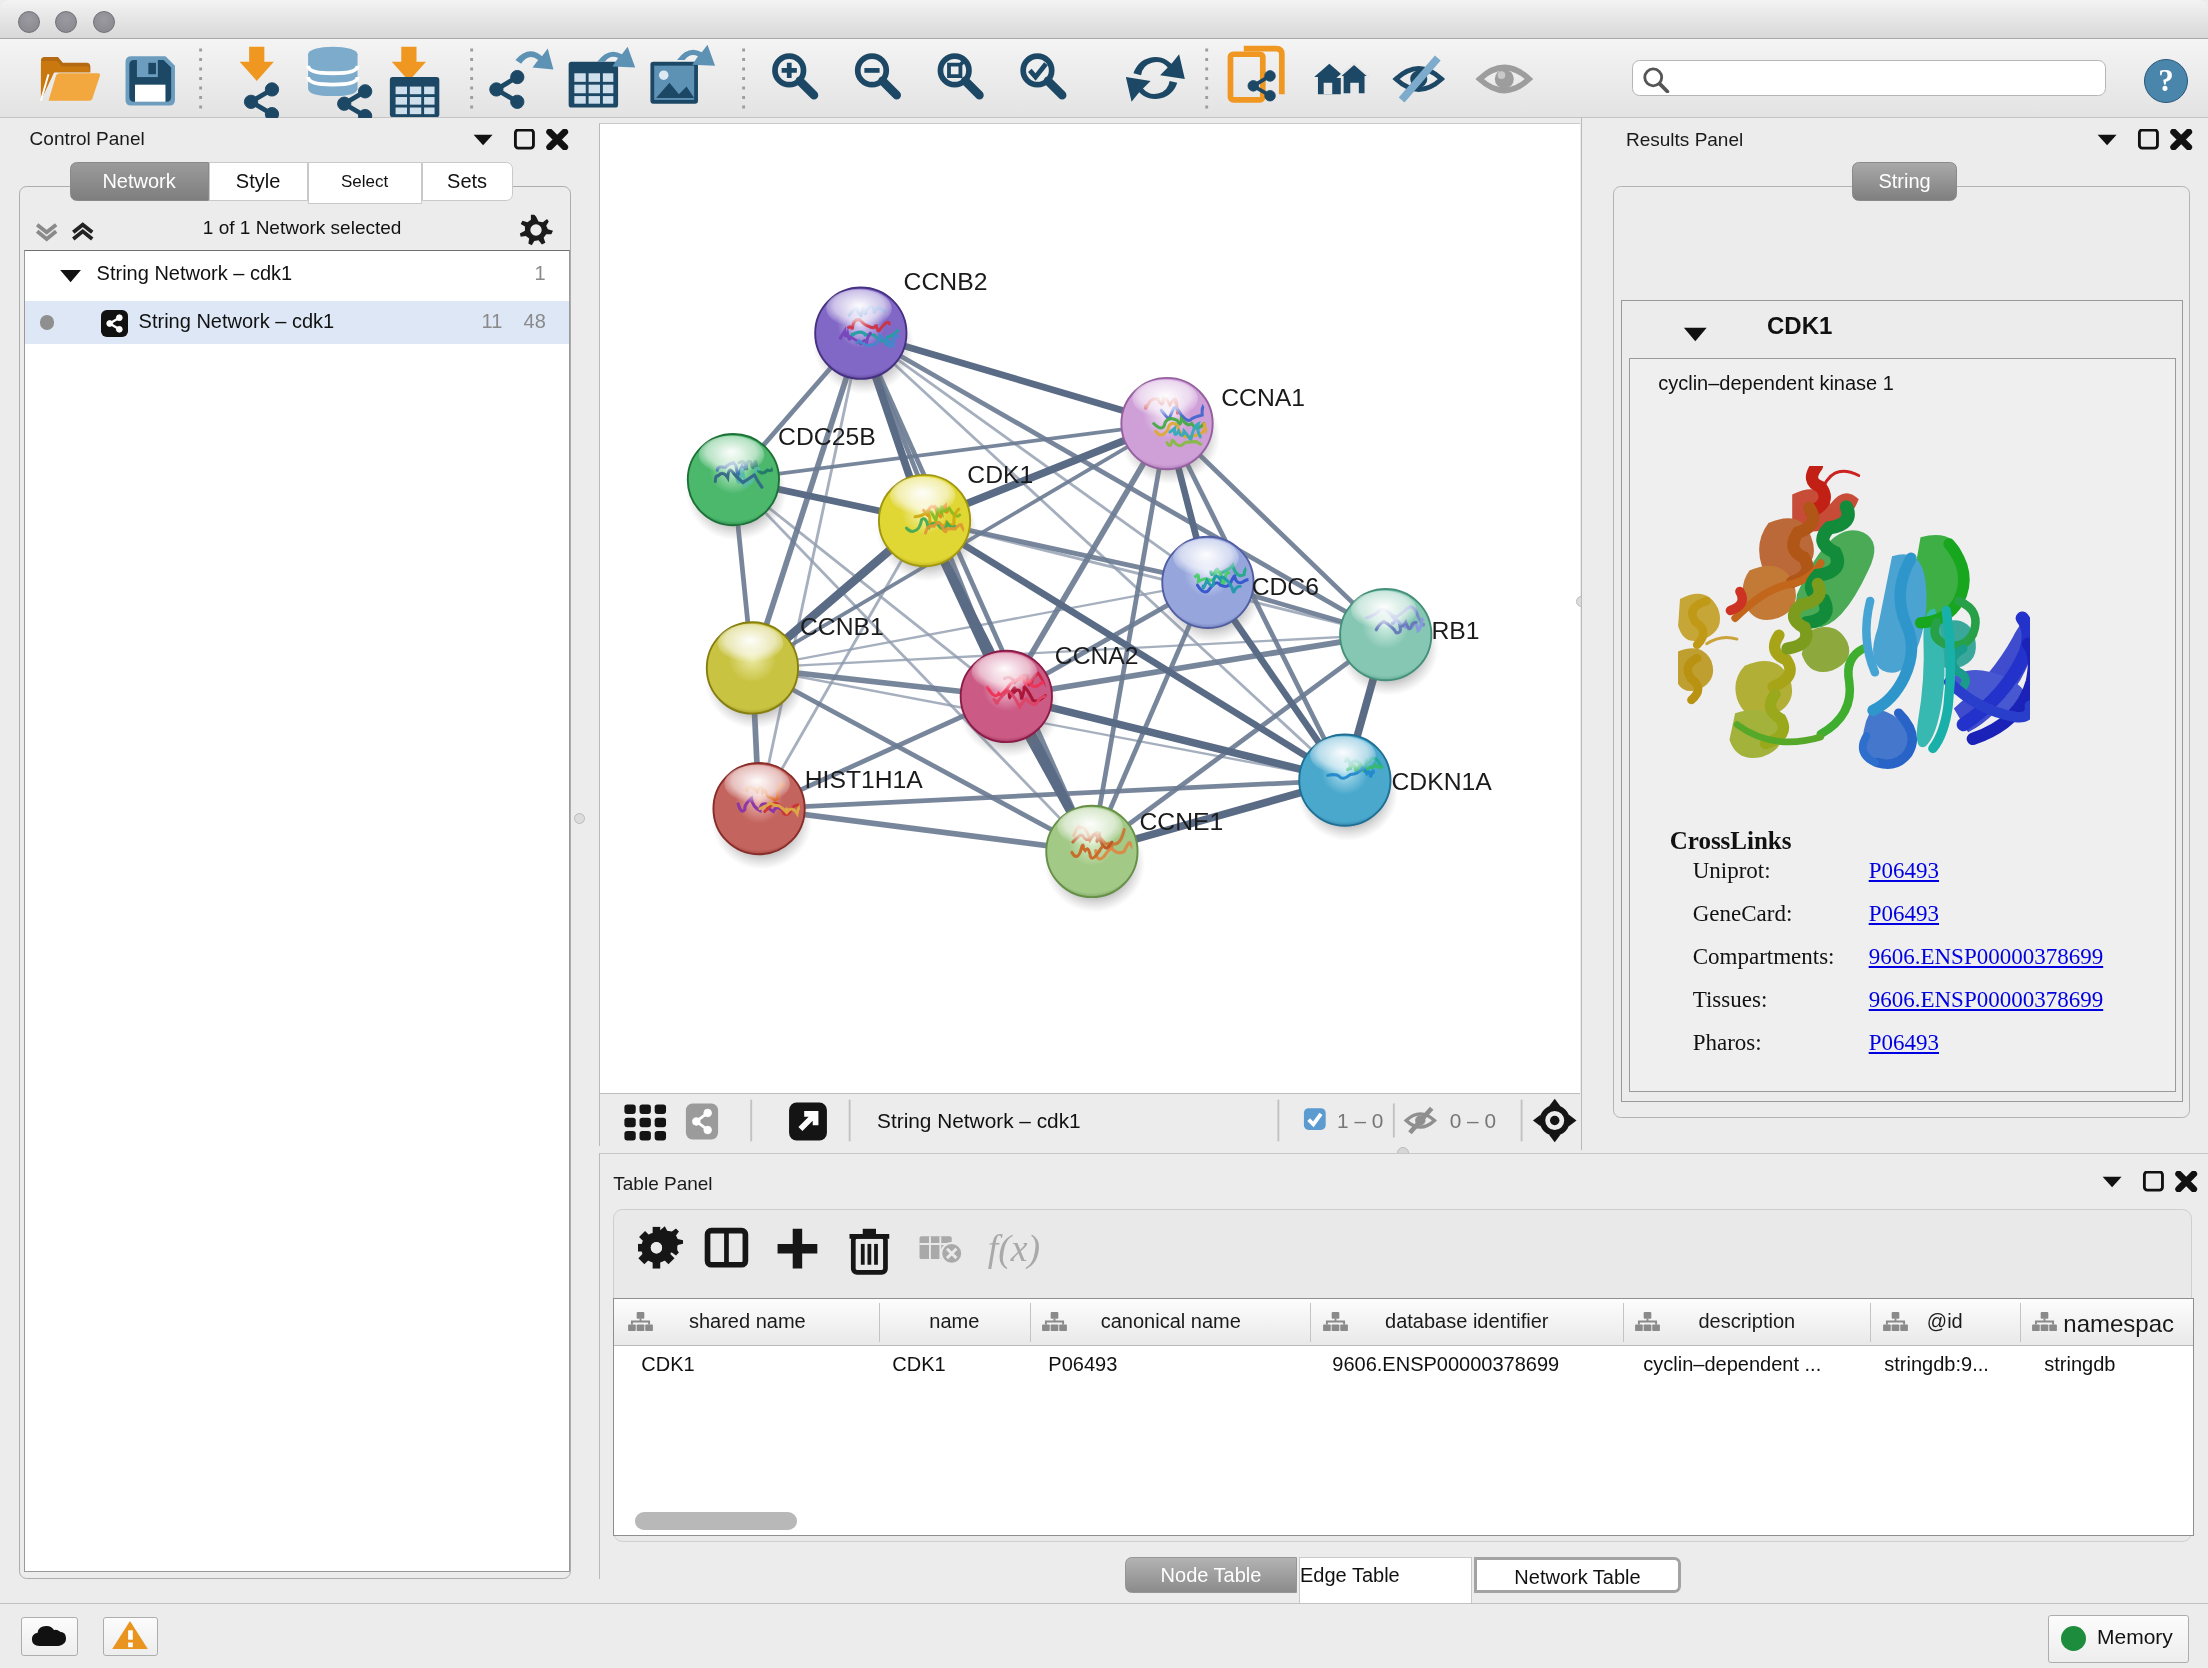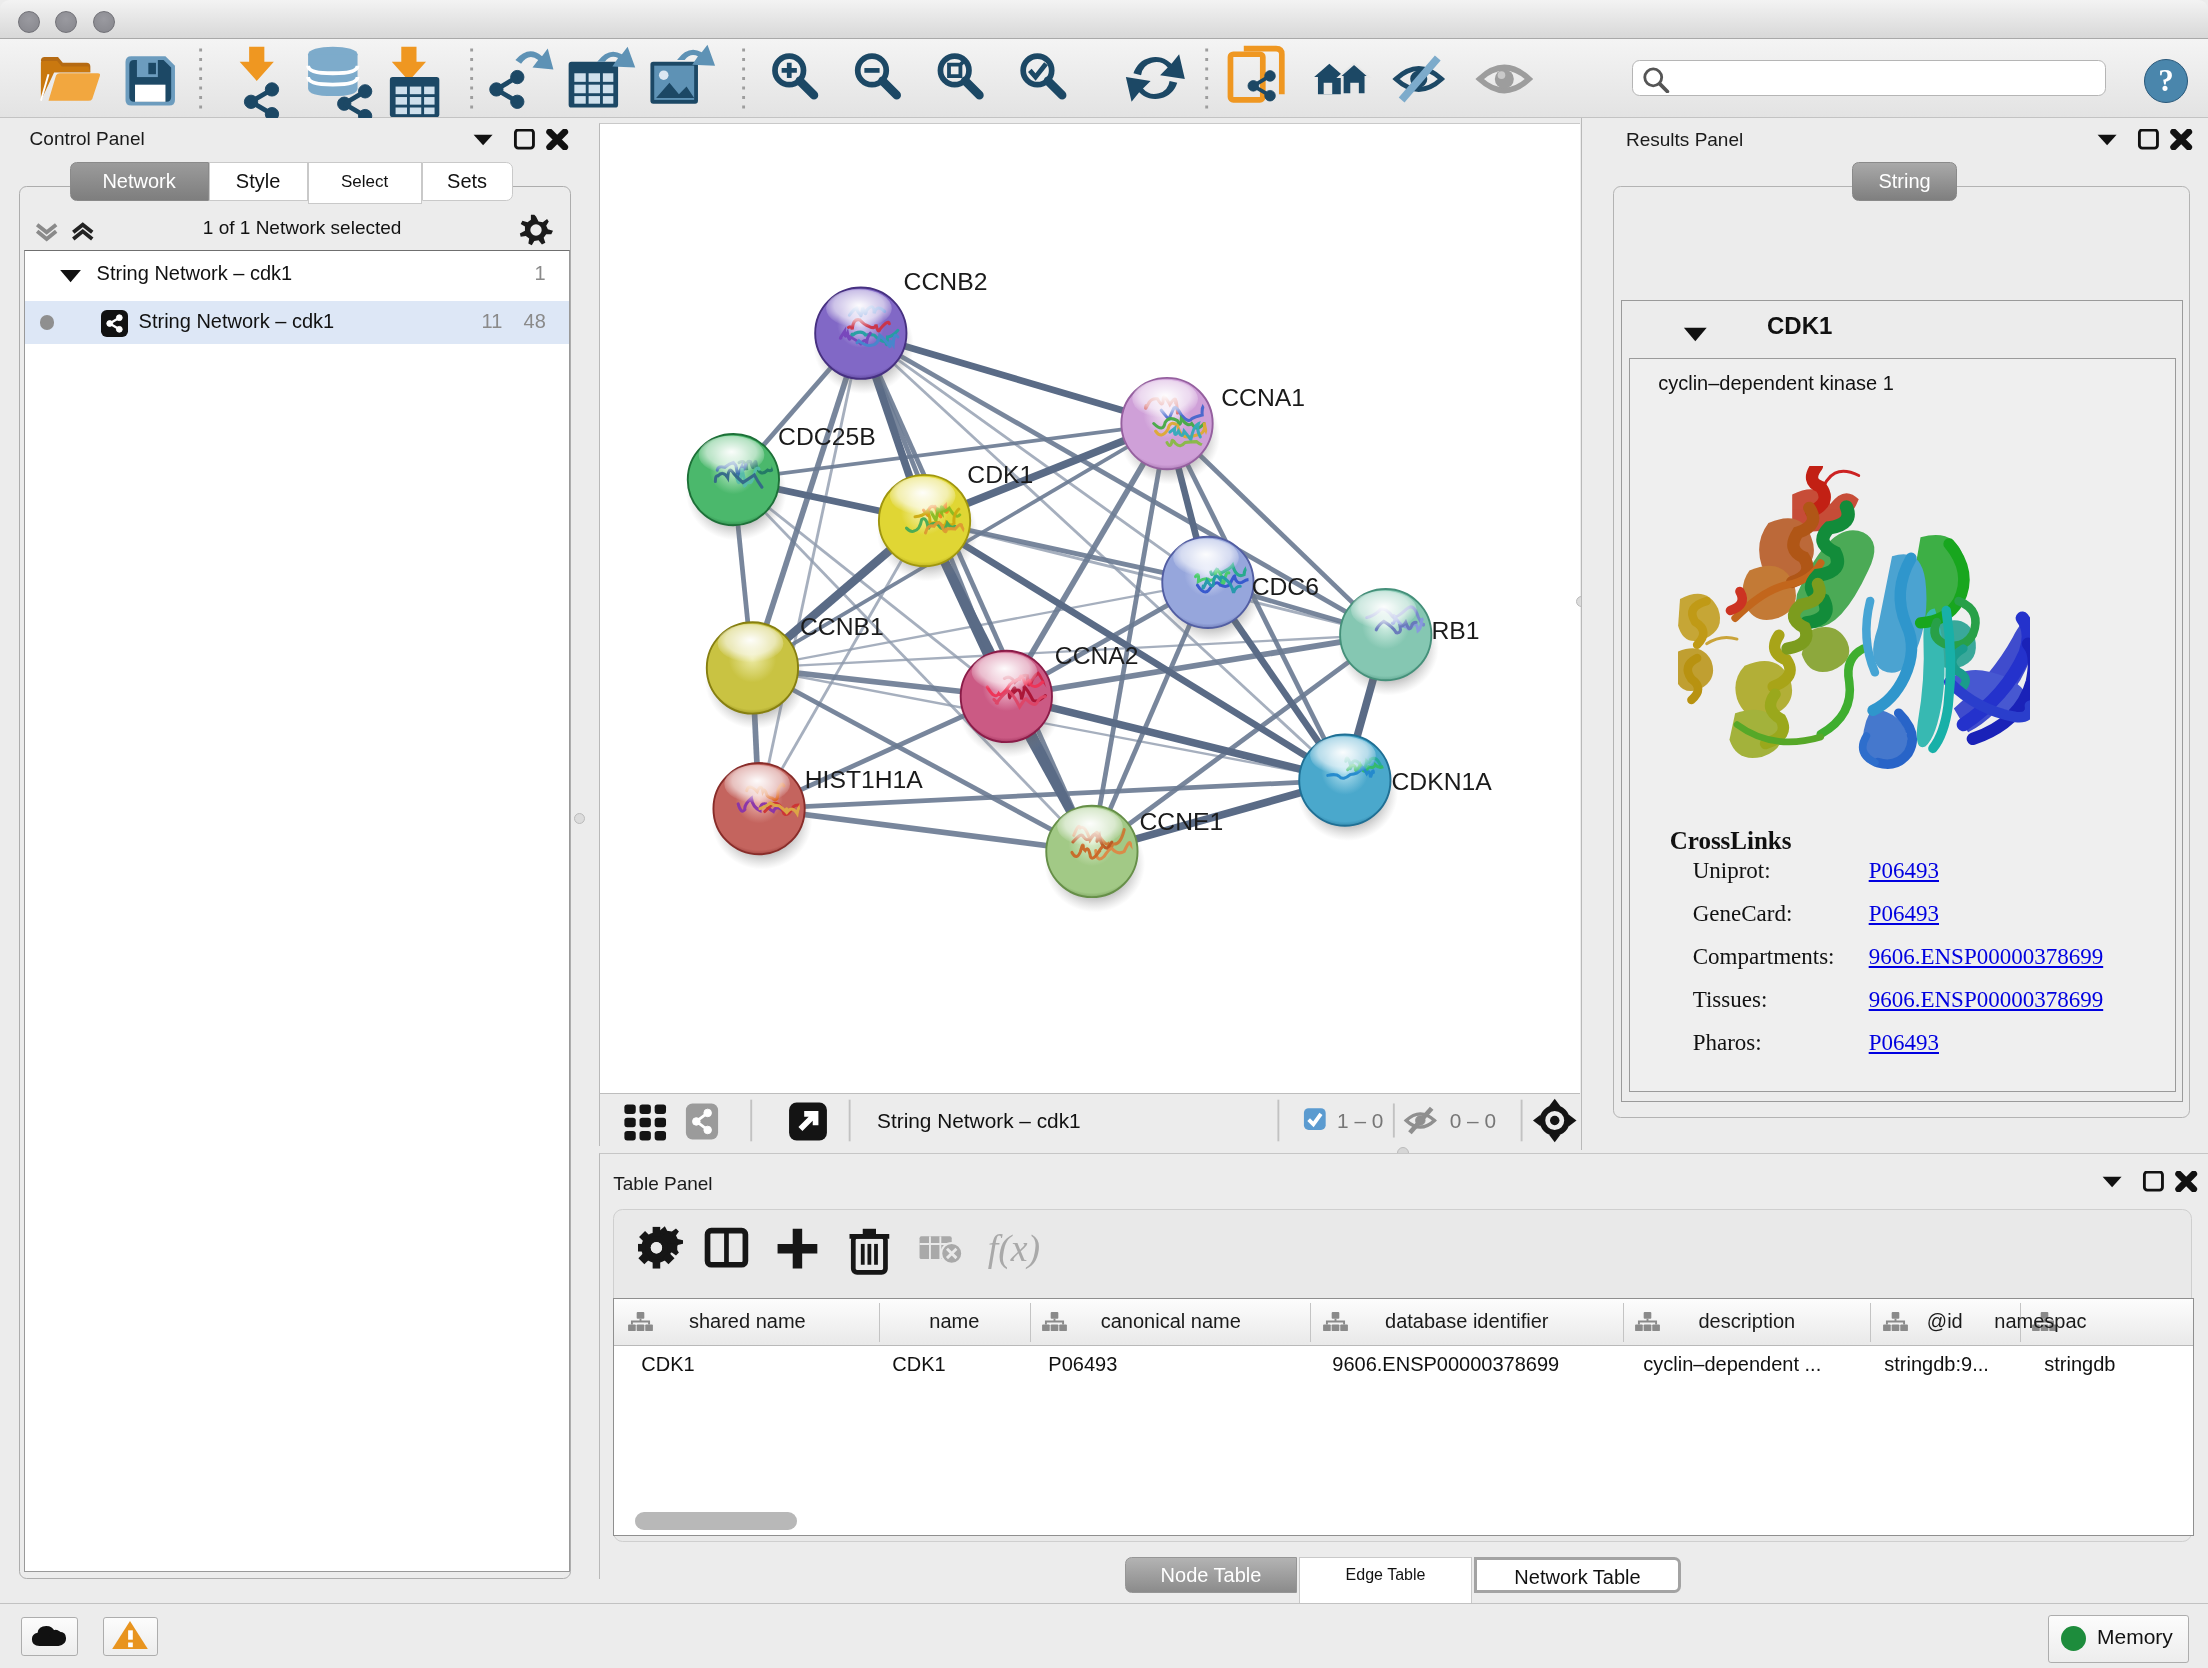--- a/index.html
+++ b/index.html
@@ -739,36 +739,36 @@
         </svg>
         <div class="abs" style="left:1256px;top:10.5px;width:149px;text-align:center;font-size:20px;color:#1a1a1a;">@id</div>
 <div class="abs" style="left:1406px;top:3.8px;width:1px;height:39px;background:#c4c4c4;"></div>
         <svg class="abs" style="left:1418px;top:13.3px" width="25" height="21" viewBox="0 0 26 22" fill="#8a8a8a">
           <rect x="9" y="0" width="8" height="7" rx="1"></rect>
           <rect x="0" y="13" width="8" height="7" rx="1"></rect>
           <rect x="9" y="13" width="8" height="7" rx="1"></rect>
           <rect x="18" y="13" width="8" height="7" rx="1"></rect>
           <path d="M13 7 L13 11 M4 13 L4 10 L22 10 L22 13" stroke="#8a8a8a" fill="none" stroke-width="2"></path>
         </svg>
-        <div class="abs" style="left:1380px;top:10.5px;font-size:20px;color:#1a1a1a;">namespac</div>
+        <div class="abs" style="left:1449px;top:10.5px;font-size:24px;color:#1a1a1a;">namespac</div>
   </div>
   <div class="abs" style="left:0;top:47px;width:1579px;height:38px;background:#fff;font-size:20px;color:#111;">
 <div class="abs" style="left:27px;top:6.7px;">CDK1</div>
 <div class="abs" style="left:278px;top:6.7px;">CDK1</div>
 <div class="abs" style="left:434px;top:6.7px;">P06493</div>
 <div class="abs" style="left:718px;top:6.7px;">9606.ENSP00000378699</div>
 <div class="abs" style="left:1029px;top:6.7px;">cyclin–dependent ...</div>
 <div class="abs" style="left:1270px;top:6.7px;">stringdb:9...</div>
 <div class="abs" style="left:1430px;top:6.7px;">stringdb</div>
   </div>
   <div class="abs" style="left:21px;top:213px;width:162px;height:18px;background:#b8b8b8;border-radius:9.5px;"></div>
  </div>
 
  <div class="abs" style="left:525px;top:403px;width:172px;height:36px;background:linear-gradient(#b3b3b3,#8b8b8b);border:1px solid #969696;border-radius:6.7px 0 0 6.7px;color:#fff;text-align:center;line-height:34px;font-size:20px;">Node Table</div>
- <div class="abs" style="left:699px;top:403px;width:173px;height:52px;background:#fff;border:1px solid #c9c9c9;color:#111;text-align:center;line-height:34px;font-size:16px;">Edge Table</div>
+ <div class="abs" style="left:699px;top:403px;width:173px;height:52px;background:#fff;border:1px solid #c9c9c9;color:#111;line-height:34px;font-size:20px;">Edge Table</div>
  <div class="abs" style="left:874px;top:403px;width:207px;height:36px;background:#fff;border:3px solid #a3a3a3;border-radius:0 6.7px 6.7px 0;color:#111;text-align:center;line-height:34px;font-size:20px;">Network Table</div>
 </div>
 
 <div class="abs" style="left:0;top:1603px;width:2208px;height:81px;background:#ececec;border-top:1px solid #c2c2c2;">
  <div class="abs" style="left:21px;top:13.3px;width:57px;height:39px;background:linear-gradient(#fcfcfc,#ededed);border:1.9px solid #adadad;border-radius:2.9px;">
   <svg width="38" height="25" viewBox="0 0 40 26" style="margin:4.8px 0 0 7.6px">
         <path d="M10 24 Q2 24 2 17 Q2 11 8 10 Q9 3 17 3 Q24 3 26 9 Q28 7 31 9 Q38 9 38 16 Q38 23 30 24 Z" fill="#111"></path>
         <circle cx="27" cy="13" r="6" fill="#111"></circle>
       </svg>
  </div>

